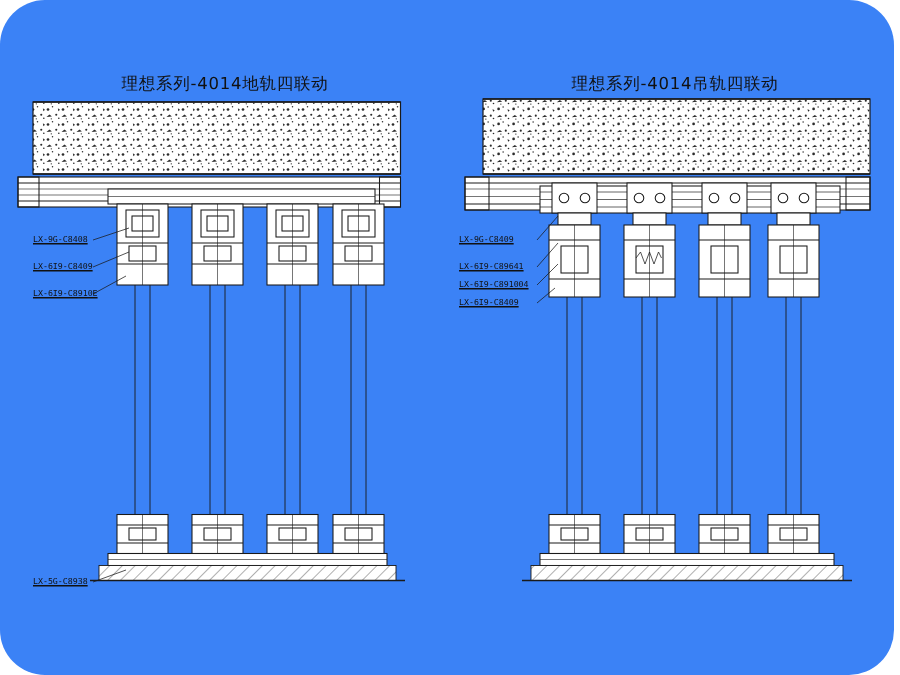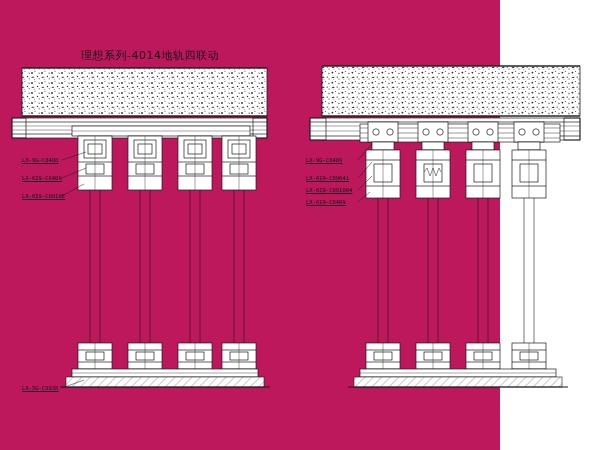--- a/index.html
+++ b/index.html
@@ -8,23 +8,24 @@
     background: #ffffff;
   }
   body {
     width: 600px;
     height: 450px;
     overflow: hidden;
     font-family: "Liberation Sans", sans-serif;
   }
   .canvas {
     position: relative;
-    width: 500px;
+    width: 596px;
     height: 450px;
-    background: #be185d;
+    background: #3b82f6;
+    border-radius: 30px;
   }
   .panel {
     position: absolute;
     top: 0;
     width: 300px;
     height: 450px;
   }
   .panel-left  { left: 0; }
   .panel-right { left: 300px; }
 
@@ -211,20 +212,21 @@
       <div class="callout"><u>LX-9G-C8408</u></div>
       <div class="callout" style="margin-top:8px;"><u>LX-6I9-C8409</u></div>
       <div class="callout" style="margin-top:8px;"><u>LX-6I9-C8910E</u></div>
     </div>
 
     <div class="callout-bottom" style="left:22px; top:385px;">LX-5G-C8938</div>
   </div>
 
   <div class="panel panel-right">
 
+    <div class="panel-title">理想系列-4014吊轨四联动</div>
 
     <svg class="drawing" width="300" height="450" viewBox="0 0 300 450">
       <defs>
         <pattern id="concrete-r" width="10" height="10" patternUnits="userSpaceOnUse">
           <rect width="10" height="10" fill="#ffffff"></rect>
           <circle cx="2.4" cy="2.6" r="0.9" fill="#2b2b2b"></circle>
           <circle cx="7.2" cy="7.1" r="0.7" fill="#2b2b2b"></circle>
           <circle cx="5.4" cy="1.4" r="0.5" fill="#2b2b2b"></circle>
           <path d="M1.2 8.2 l2 -1.6 l1.6 1.2 z" fill="#2b2b2b"></path>
           <path d="M8.4 2.6 l1.4 1 l-1.1 0.9 z" fill="#2b2b2b"></path>

